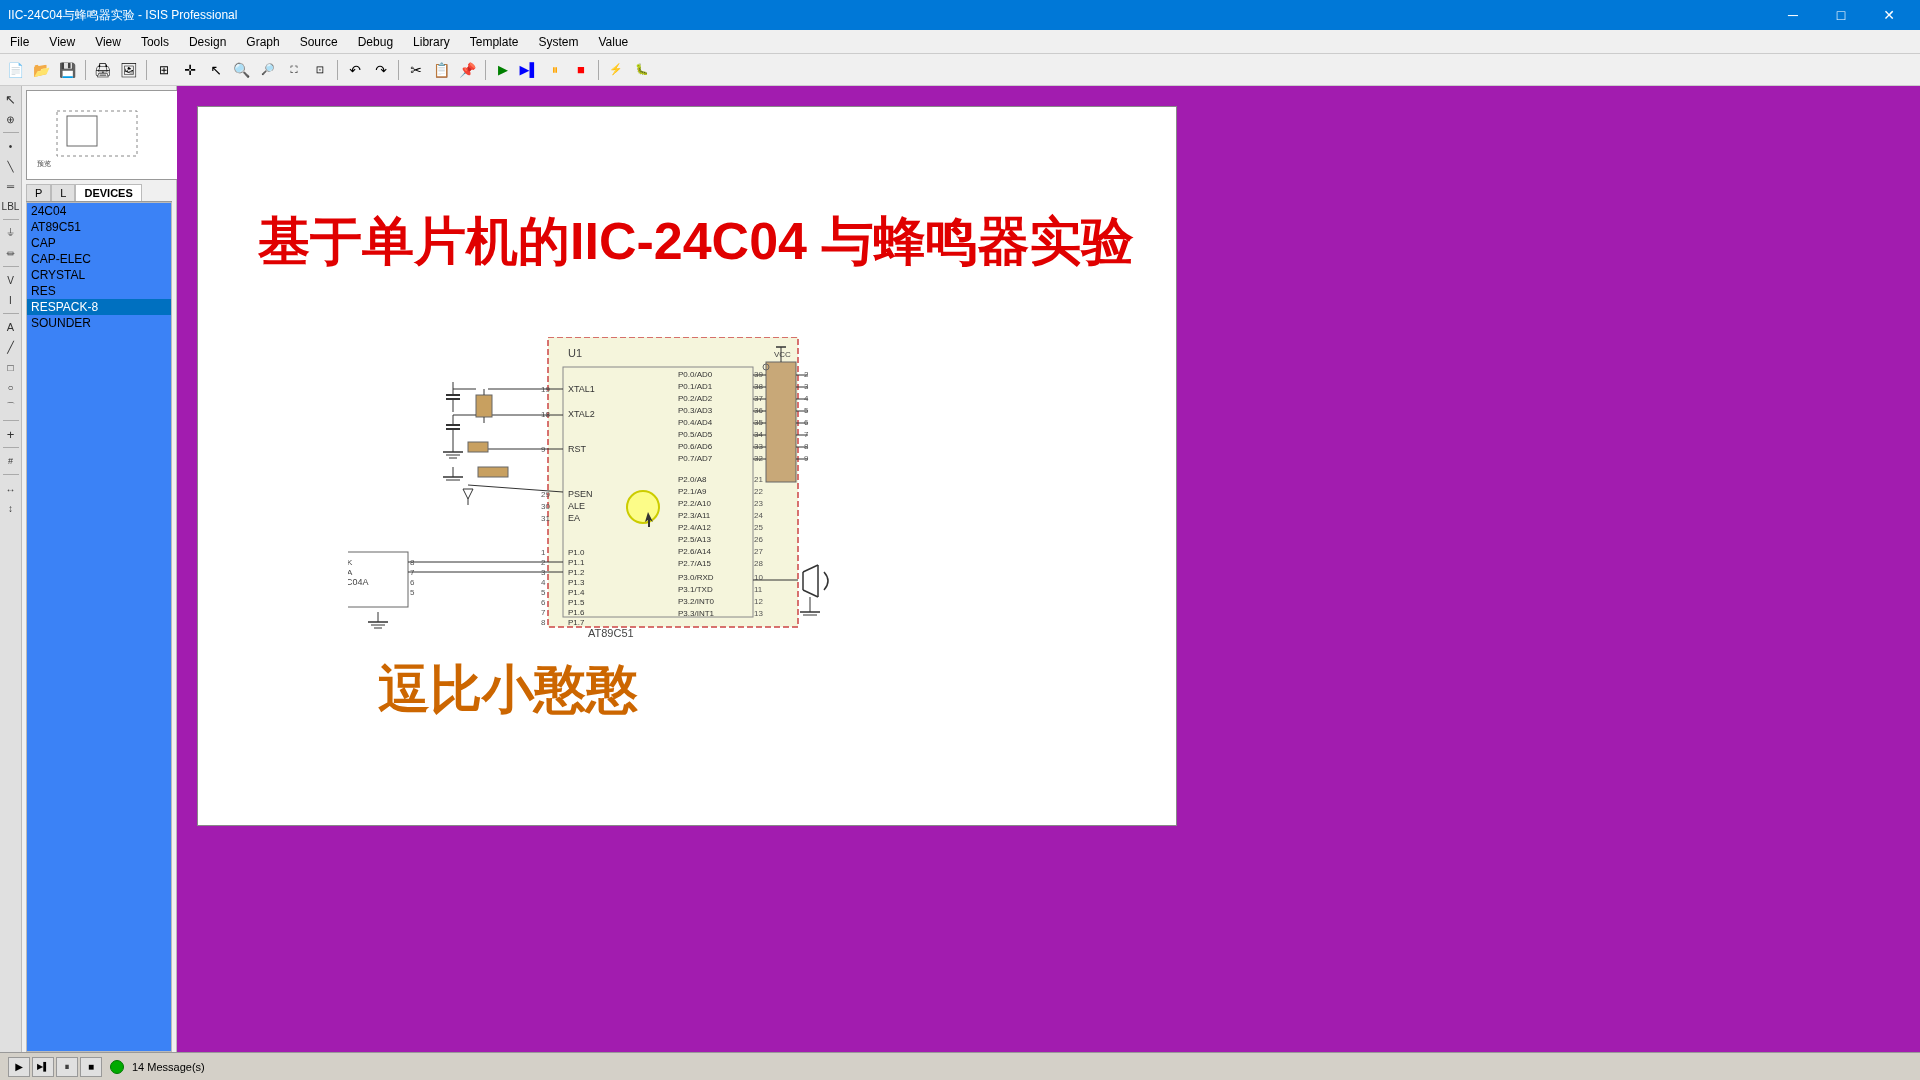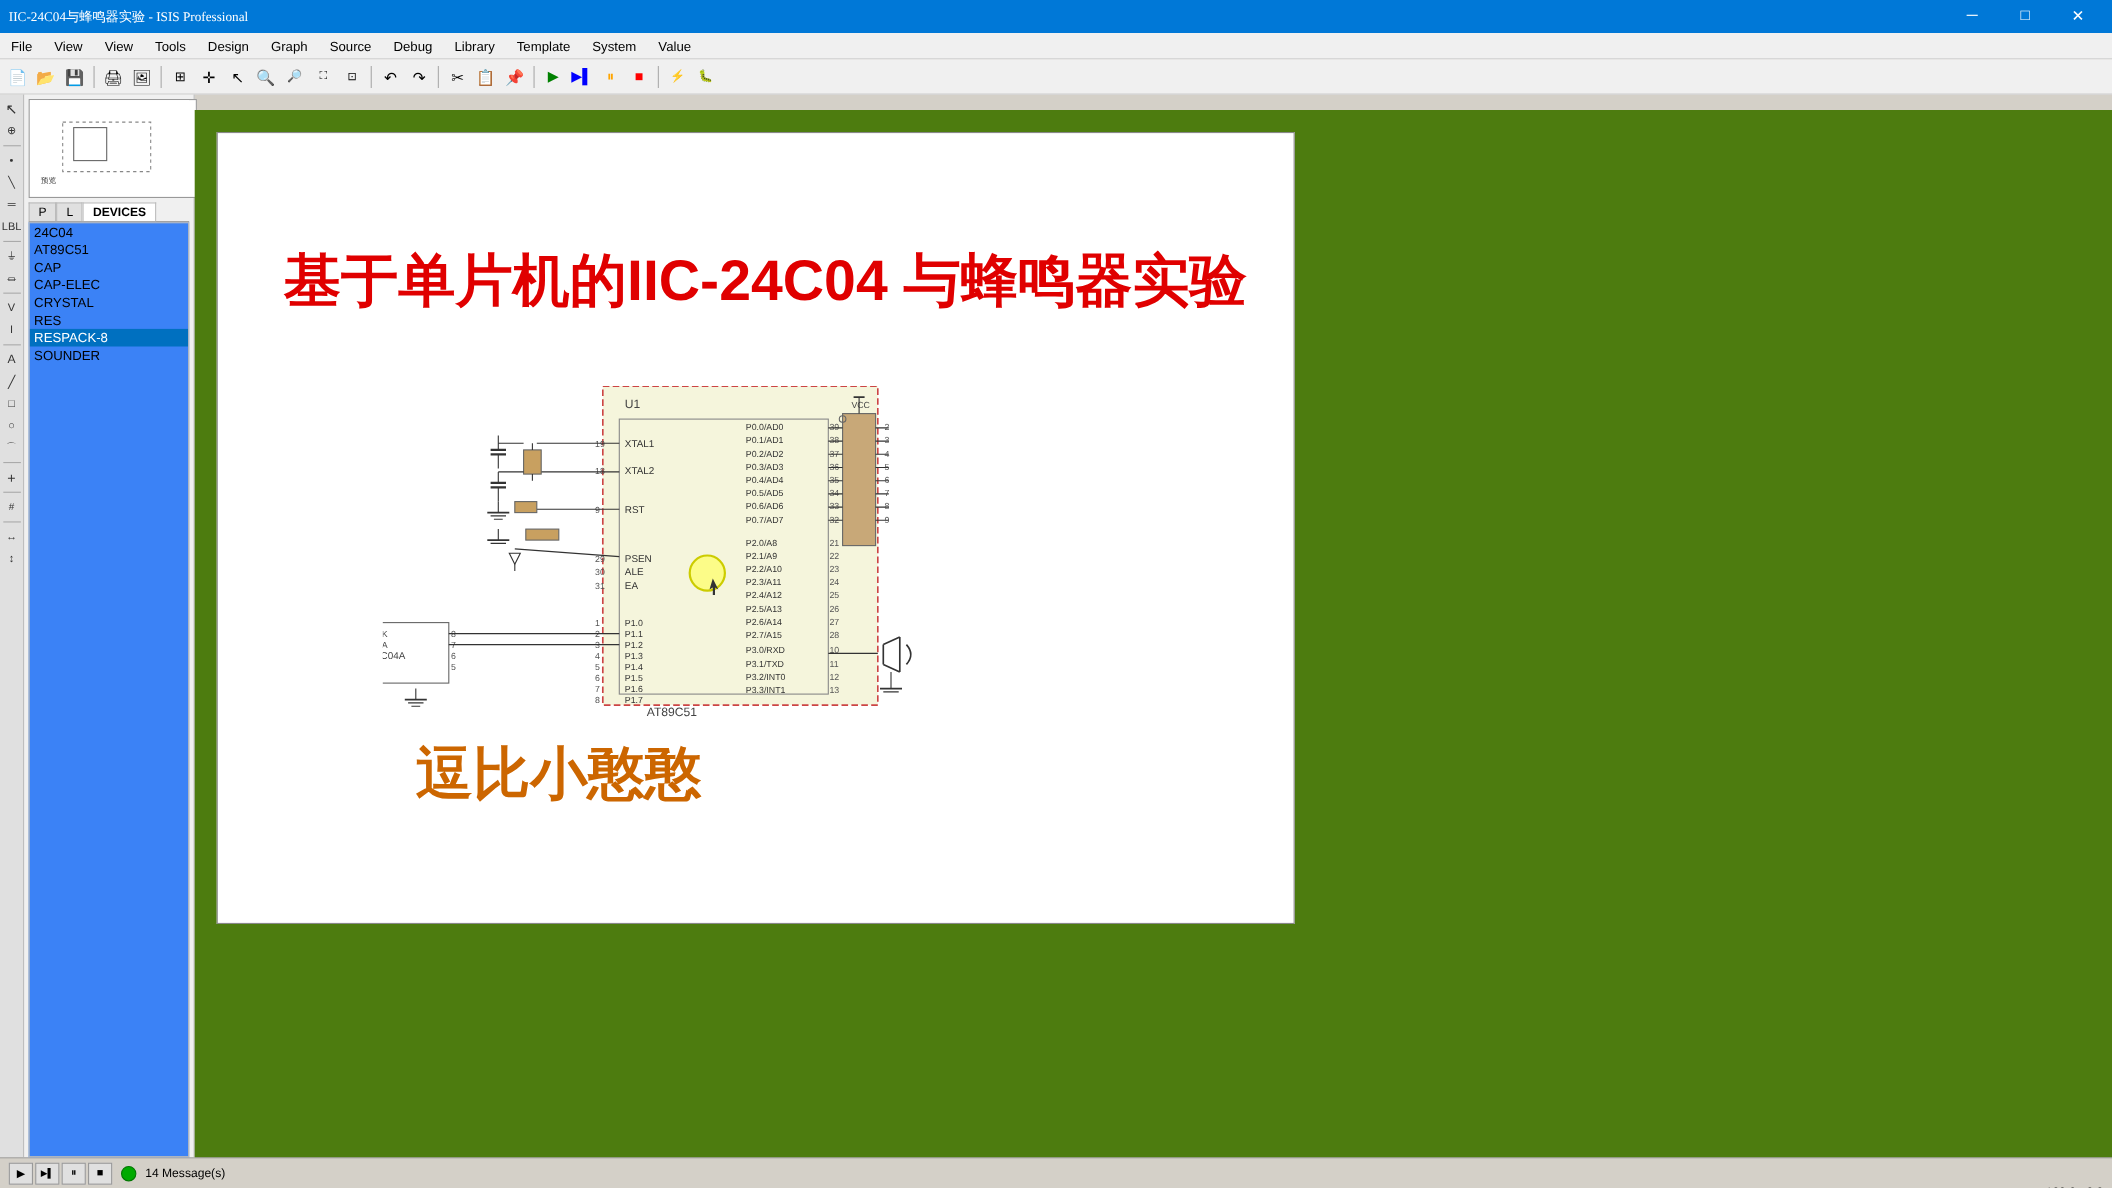--- a/index.html
+++ b/index.html
@@ -7,21 +7,20 @@
     
     
     #titlebar {
       background: #0078d7;
       color: white;
       height: 30px;
       display: flex;
       align-items: center;
       padding: 0 8px;
       justify-content: space-between;
-      font-family: Liberation Serif, serif;
     }
     #titlebar .title { font-size: 12px; }
     #titlebar .controls { display: flex; gap: 2px; }
     #titlebar .controls span {
       width: 46px; height: 30px; display: flex; align-items: center; justify-content: center;
       cursor: pointer; font-size: 14px; color: white;
     }
 
     
     #menubar {
@@ -136,24 +135,23 @@
       display: flex; align-items: center; justify-content: center;
       font-size: 10px;
       color: #333;
       border: 1px solid transparent;
     }
     .lt-sep { width: 16px; height: 1px; background: #aaa; margin: 2px 0; }
 
     
     #canvas-area {
       flex: 1;
-      background: #4d7c0f;
+      background: #a21caf;
       overflow: auto;
       position: relative;
-      margin-top: 14px;
     }
     #schematic {
       background: white;
       margin: 20px;
       width: 980px;
       height: 720px;
       position: relative;
       border: 1px solid #888;
     }
 

